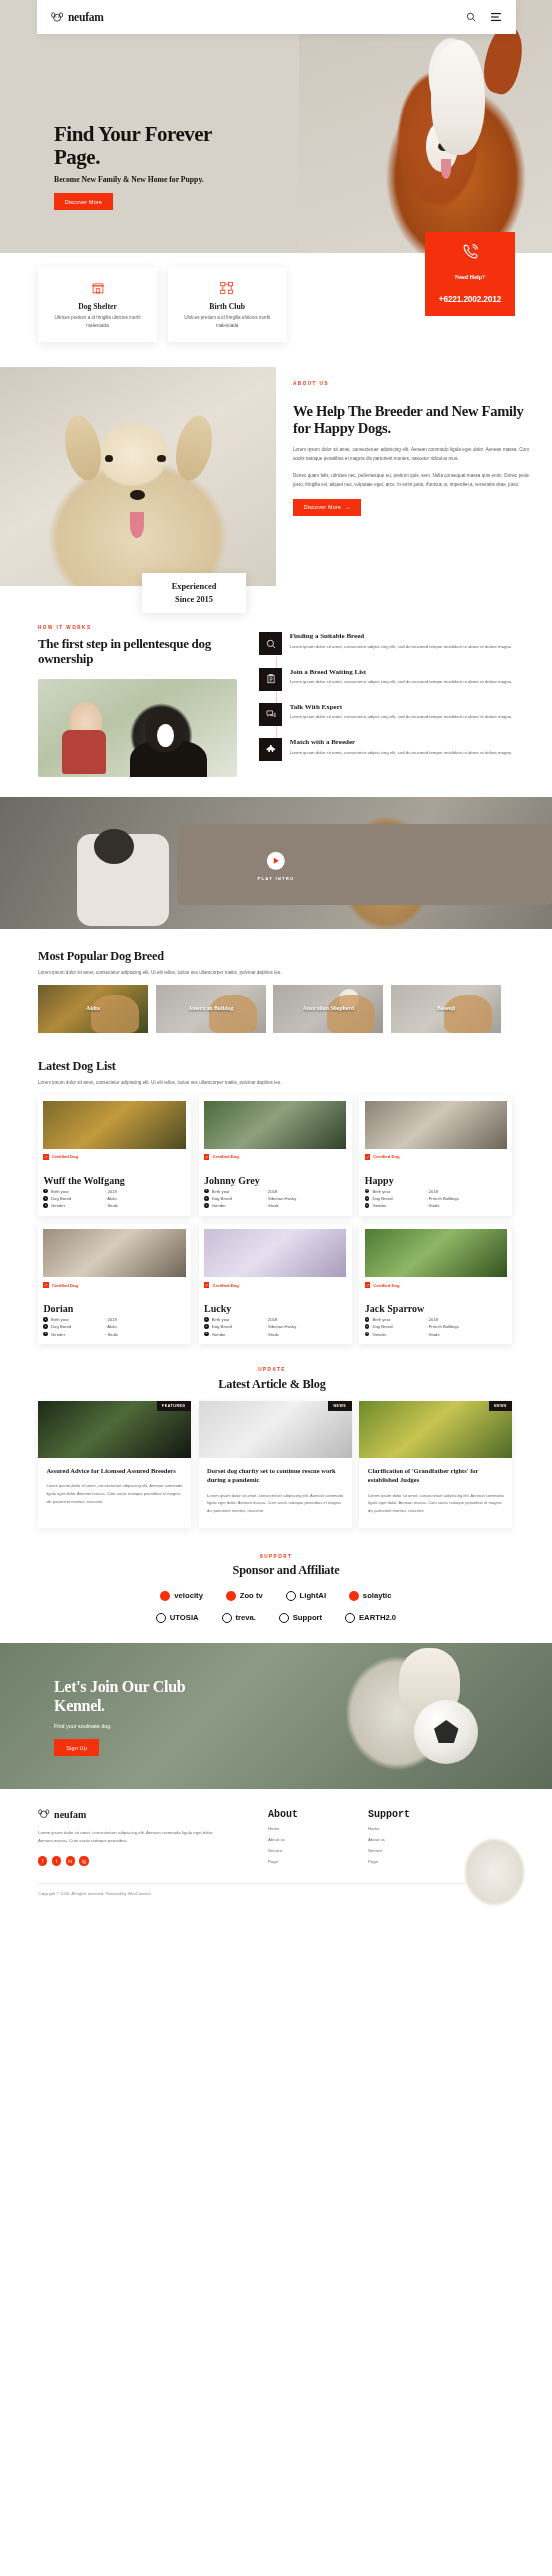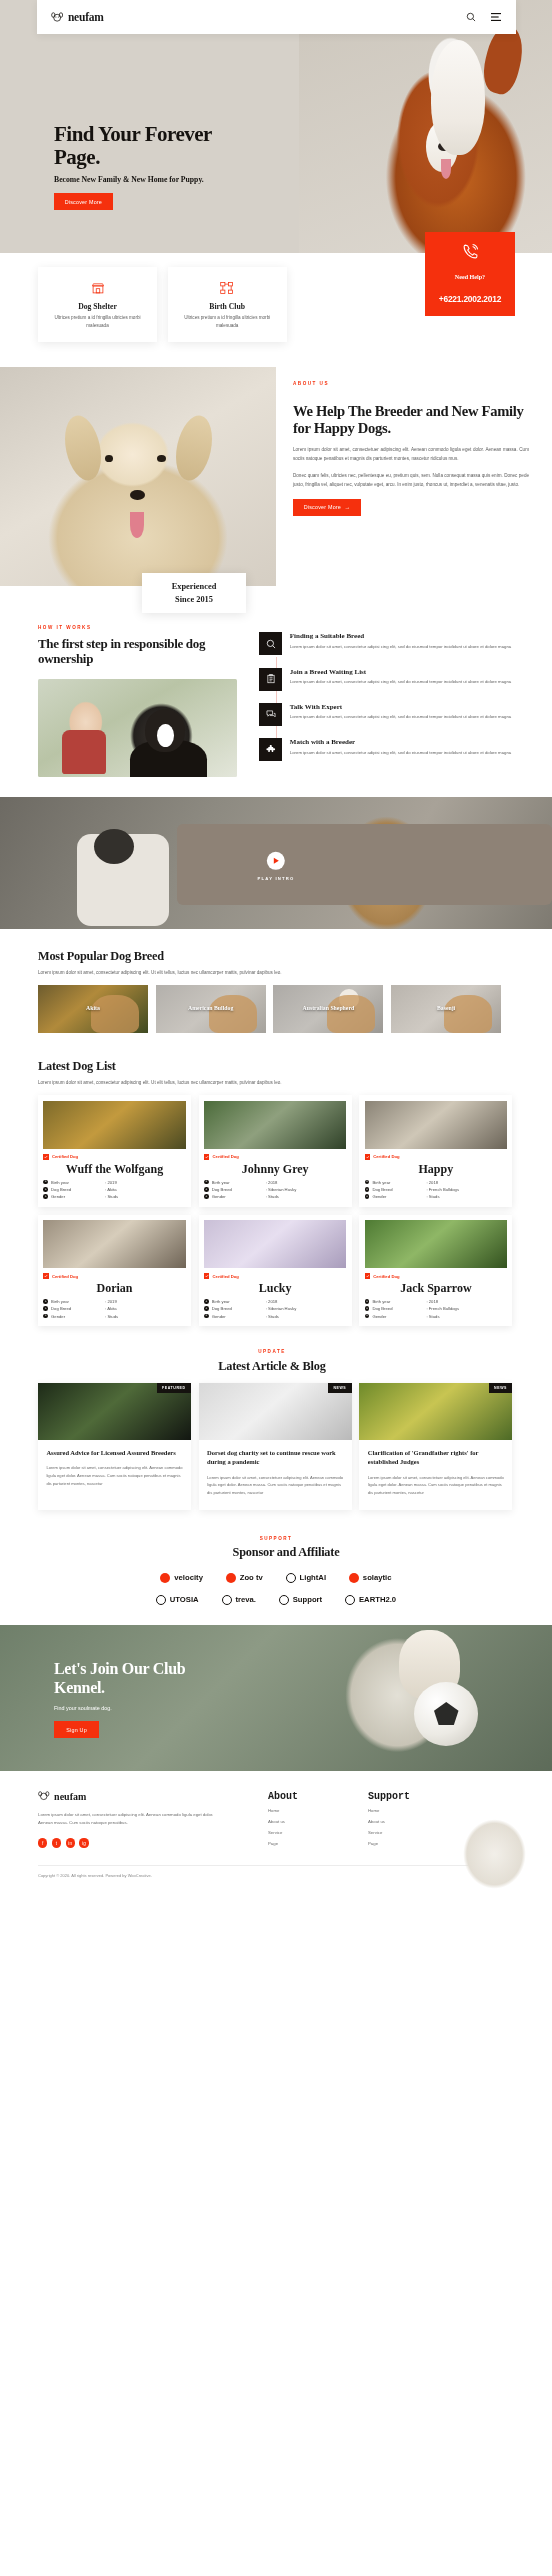--- a/index.html
+++ b/index.html
@@ -199,21 +199,21 @@
   .d1 { background: linear-gradient(140deg,#7d6a2a 0%, #c39a3e 45%, #4b4a22 100%); }
   .d2 { background: linear-gradient(140deg,#4b6b3a 0%, #8fa07e 45%, #2f4128 100%); }
   .d3 { background: linear-gradient(140deg,#8a8376 0%, #cfc7b7 45%, #6b6458 100%); }
   .d4 { background: linear-gradient(140deg,#9b8f7e 0%, #d7cdbb 45%, #6f6456 100%); }
   .d5 { background: linear-gradient(140deg,#c9bfd6 0%, #e7dff0 45%, #a89cbb 100%); }
   .d6 { background: linear-gradient(140deg,#4e7a33 0%, #8fb766 45%, #33521f 100%); }
   .cert { display:flex; align-items:center; gap:3.1px; margin-top:5.4px; }
   .cert-box { width:5.4px;height:5.4px;background:#f5300d; display:flex;align-items:center;justify-content:center; }
   .cert-box svg { display:block; }
   .cert-label { color:#f5300d; font-size:4.2px; font-weight:700; }
-  .dog-name { font-family:"Liberation Serif", serif; font-weight:700; font-size:12px; margin-top:2px;text-align:center; }
+  .dog-name { font-family:"Liberation Serif", serif; font-weight:700; font-size:10px; margin-top:15px; }
   .dog-rows { margin-top:3.1px; }
   .dog-row { display:flex; align-items:center; font-size:4.2px; color:#4f4f4f; margin-bottom:2.3px; }
   .bullet { width:4.6px;height:4.6px;border-radius:50%;background:#15120f;color:#fff;font-size:3.5px;
             display:flex;align-items:center;justify-content:center;margin-right:3.1px;flex:none;line-height:1; }
   .dog-k { width:54px; }
   .dog-v { color:#4f4f4f; }
 
   
   .blog-head { text-align:center; padding: 23px 0 0; }
   .blog-grid { display:flex; gap:7.7px; margin-top:9.2px; width:475px; }
@@ -402,21 +402,21 @@
     </div>
     <div class="exp-badge">
       <span>Experienced</span>
       <span>Since 2015</span>
     </div>
   </div>
 
   <div class="how">
     <div class="how-left">
       <div class="eyebrow">HOW IT WORKS</div>
-      <div class="how-title">The first step in responsible dog ownership</div>
+      <div class="how-title">The first step in pellentesque dog ownership</div>
       <div class="how-photo">
         <div class="berner-body"></div>
           <div class="berner-head"></div>
         <div class="berner-face"></div>
           <div class="kid-shirt"></div>
       </div>
     </div>
     <div class="how-right">
       <div class="how-line"></div>
 

